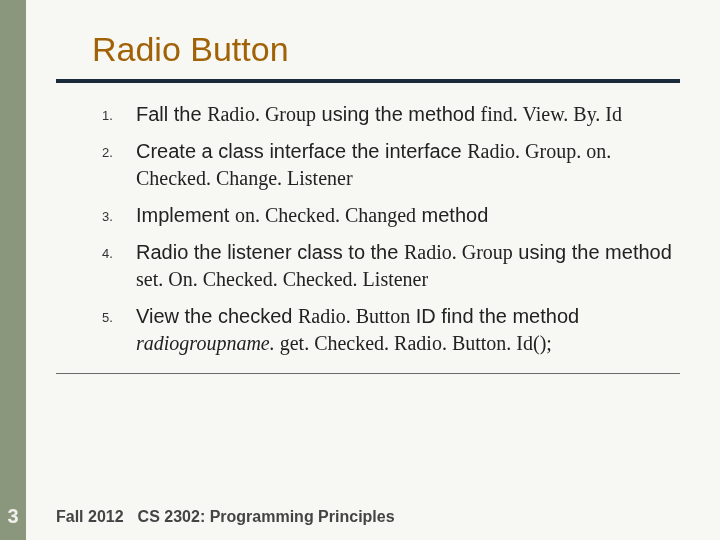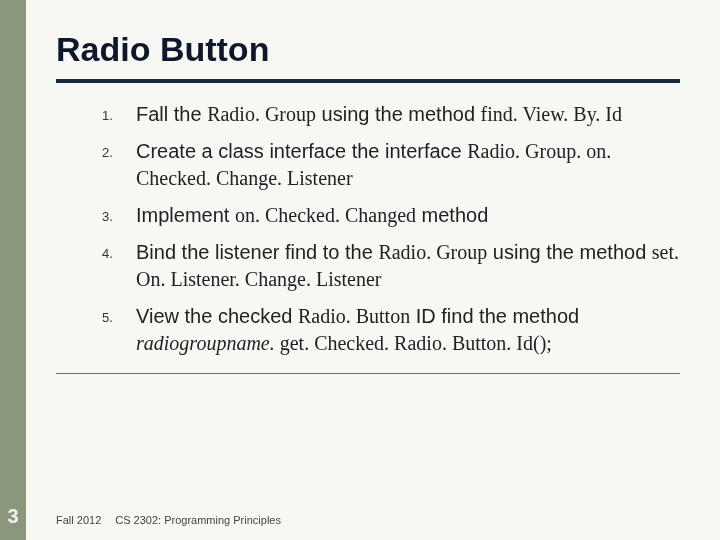--- a/index.html
+++ b/index.html
@@ -17,23 +17,24 @@
     background: #8a977c;
   }
   .slide {
     position: absolute;
     left: 26px; top: 0;
     width: 694px; height: 540px;
     padding: 30px 40px 20px 30px;
   }
   .title {
     font-size: 34px;
-    font-weight: bold;
-    color: #0f172a;
+    font-weight: normal;
+    color: #a16207;
     margin-bottom: 10px;
+    margin-left: 36px;
   }
   .rule {
     height: 4px;
     background: #1a2a3a;
     width: 100%;
     margin-bottom: 18px;
   }
   .sub {
     font-size: 26px;
     color: #2a2a2a;
@@ -76,22 +77,22 @@
     left: 0; bottom: 12px;
     width: 26px;
     text-align: center;
     font-size: 20px;
     font-weight: bold;
     color: #f0f0ec;
   }
   .footer {
     position: absolute;
     left: 56px; bottom: 14px;
-    font-size: 11px;
-    font-weight: normal;
+    font-size: 16px;
+    font-weight: bold;
     color: #444;
   }
   .footer .gap { display:inline-block; width:14px; }
 </style>
 </head>
 <body>
 
 <div class="sidebar"></div>
 <div class="pager">3</div>
 
@@ -108,21 +109,21 @@
       <li>
         <span class="num">2.</span>
         <span class="body"><span>Create a class interface the interface </span><span class="mono">Radio. Group. on. Checked. Change. Listener</span></span>
       </li>
       <li>
         <span class="num">3.</span>
         <span class="body"><span>Implement </span><span class="mono">on. Checked. Changed</span><span> method</span></span>
       </li>
       <li>
         <span class="num">4.</span>
-        <span class="body"><span>Bind the listener find to the </span><span class="mono">Radio. Group</span><span> using the method </span><span class="mono">set. On. Listener. Change. Listener</span></span>
+        <span class="body"><span>Radio the listener class to the </span><span class="mono">Radio. Group</span><span> using the method </span><span class="mono">set. On. Checked. Checked. Listener</span></span>
       </li>
       <li>
         <span class="num">5.</span>
         <span class="body"><span>View the checked </span><span class="mono">Radio. Button</span><span> ID find the method </span><span style="font-style: italic; font-family: Liberation Serif, serif;">radiogroupname.</span><span class="mono"> get. Checked. Radio. Button. Id();</span></span>
       </li>
     </ol>
 
   <div class="thinrule"></div>
 </div>
 

